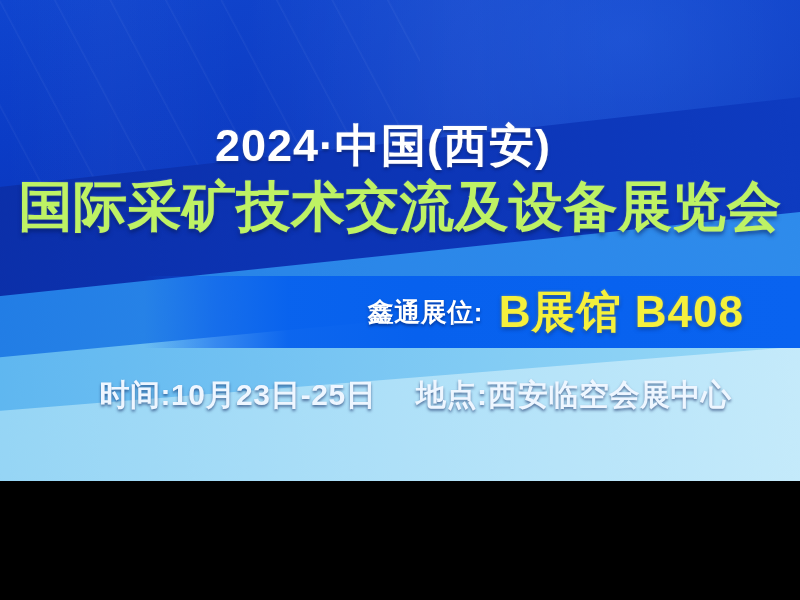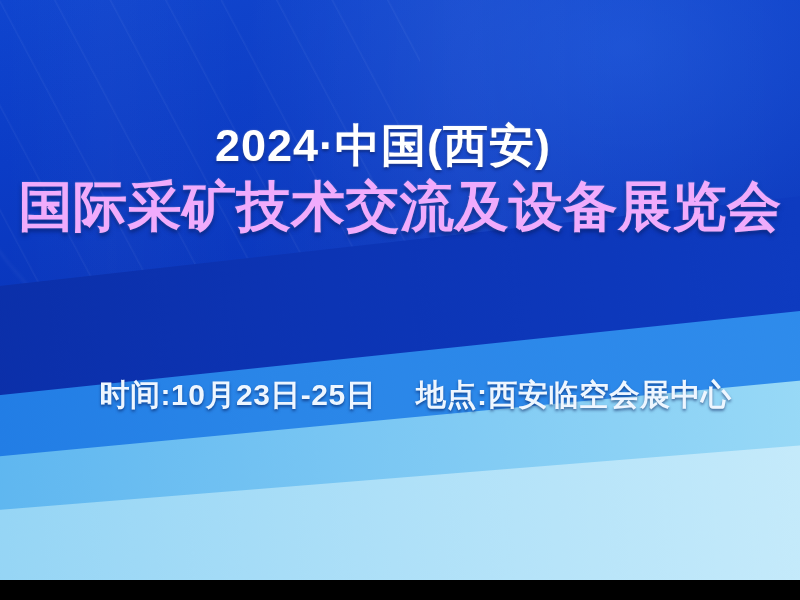--- a/index.html
+++ b/index.html
@@ -8,21 +8,21 @@
     padding: 0;
     background: #000;
   }
   body {
     font-family: "Liberation Sans", "DejaVu Sans", sans-serif;
   }
 
   .banner {
     position: relative;
     width: 800px;
-    height: 580px;
+    height: 481px;
     overflow: hidden;
     background: #0833b8;
   }
 
   
   .bg-base {
     position: absolute;
     inset: 0;
     background:
       radial-gradient(ellipse 900px 620px at 78% 8%,
@@ -172,21 +172,21 @@
     text-shadow:
       0 2px 3px rgba(0,20,80,0.55),
       0 0 2px rgba(255,255,255,0.35);
   }
 
   .title-line-2 {
     display: block;
     font-size: 54px;
     line-height: 64px;
     font-weight: 700;
-    color: #f0abfc;
+    color: #bef264;
     letter-spacing: 0.5px;
     text-shadow:
       0 3px 4px rgba(0,20,80,0.55),
       0 0 2px rgba(255,255,255,0.35);
   }
 
   
   .booth-band {
     position: absolute;
     left: 0;
@@ -262,20 +262,24 @@
   <div class="swoosh swoosh-light"></div>
   <div class="swoosh swoosh-pale"></div>
 
   <div class="content">
 
     <div class="title-block">
       <span class="title-line-1">2024·中国(西安)</span>
       <span class="title-line-2">国际采矿技术交流及设备展览会</span>
     </div>
 
+    <div class="booth-band">
+      <span class="booth-label">鑫通展位:</span>
+      <span class="booth-value">B展馆 B408</span>
+    </div>
 
     <div class="meta-line">
       <span>时间:10月23日-25日</span>
       <span class="meta-gap"></span>
       <span>地点:西安临空会展中心</span>
     </div>
 
   </div>
 </div>
 

